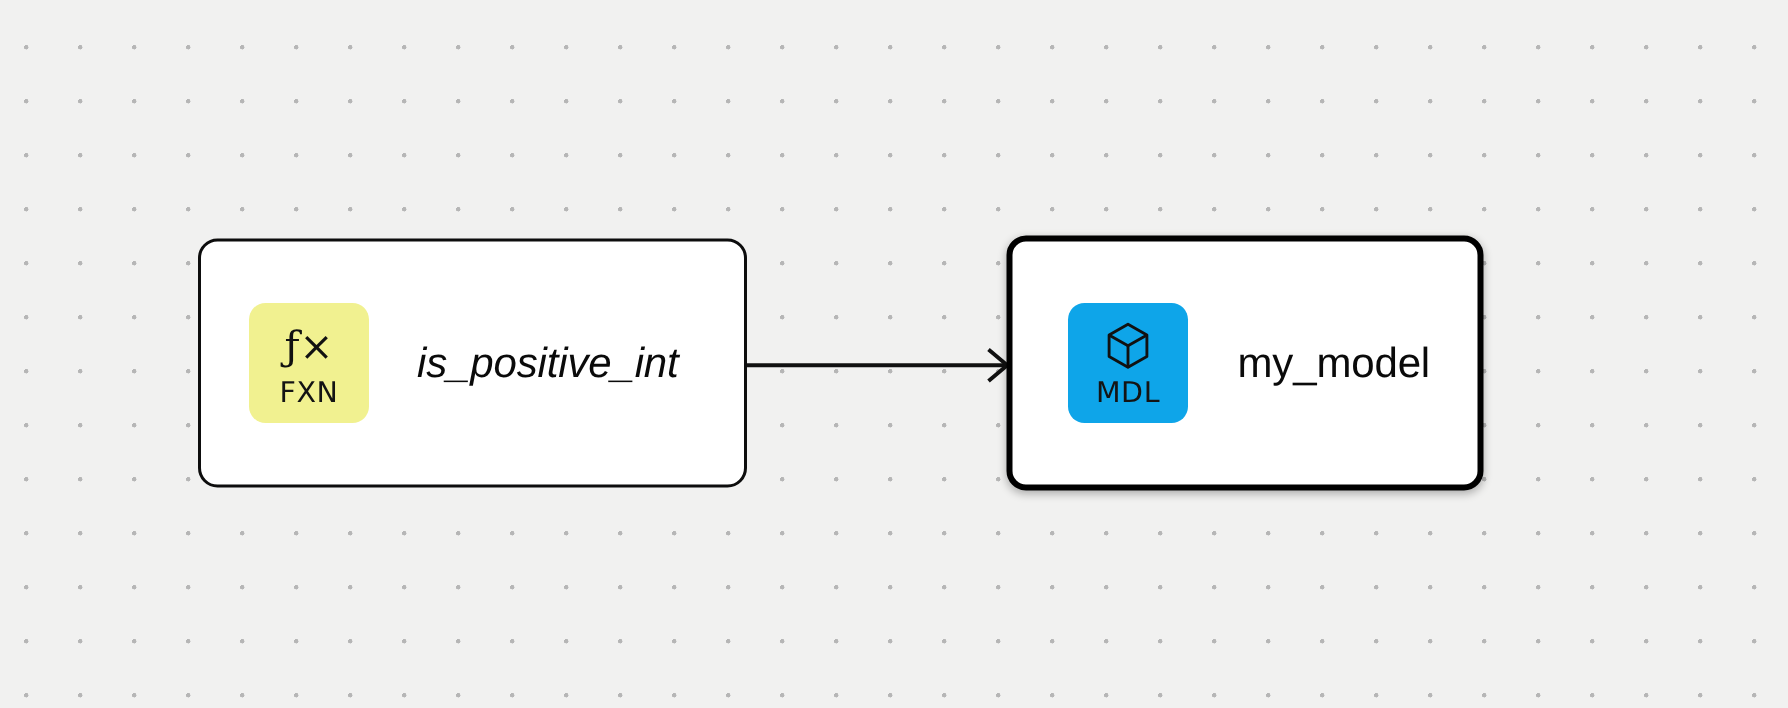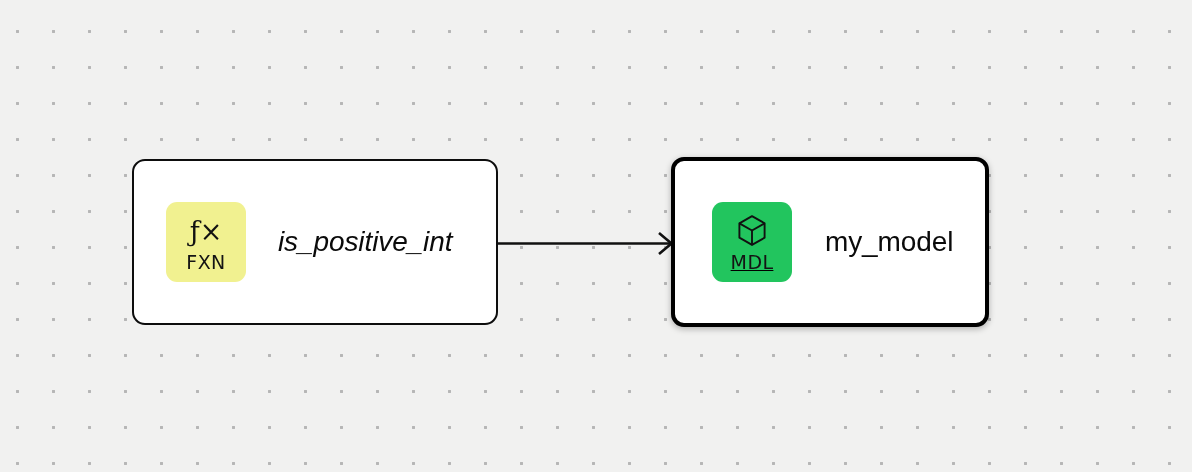--- a/index.html
+++ b/index.html
@@ -72,21 +72,21 @@
     width: 80px;
     height: 80px;
     border-radius: 11px;
     display: flex;
     flex-direction: column;
     align-items: center;
     justify-content: center;
     box-sizing: border-box;
   }
   #node-fxn .node-badge { margin-left: 32px; background: #f1f190; }
-  #node-mdl .node-badge { margin-left: 37px; background: #22c55e; text-decoration: underline; }
+  #node-mdl .node-badge { margin-left: 37px; background: #0ea5e9; }
 
   .badge-glyph {
     display: flex;
     align-items: center;
     justify-content: center;
     height: 38px;
     line-height: 1;
   }
   .badge-glyph-fx {
     font-family: "DejaVu Serif", serif;

